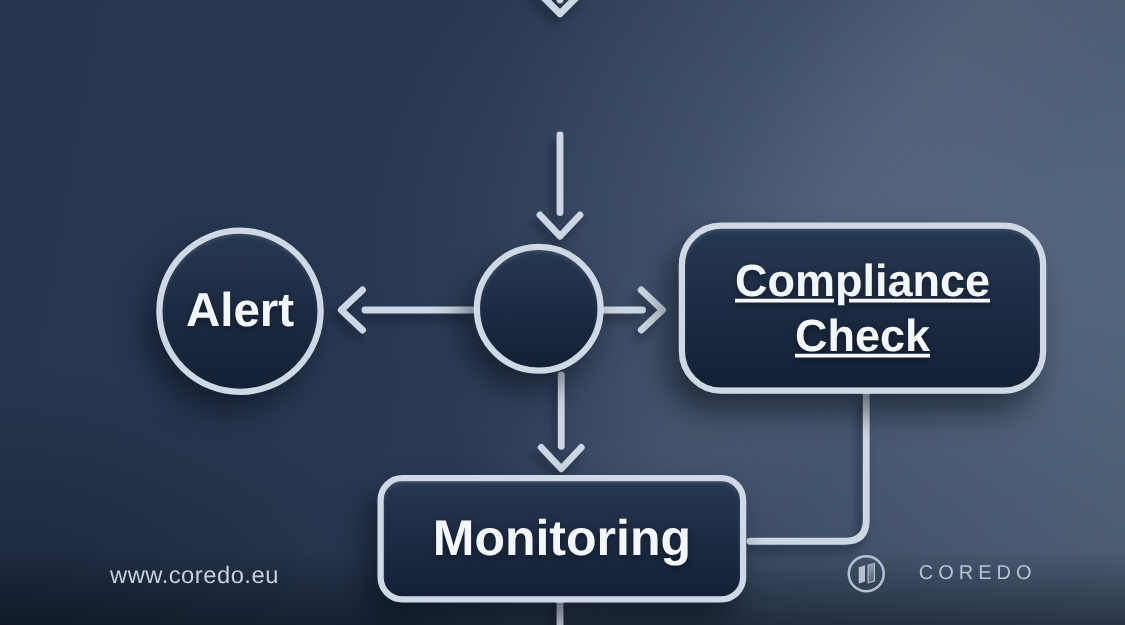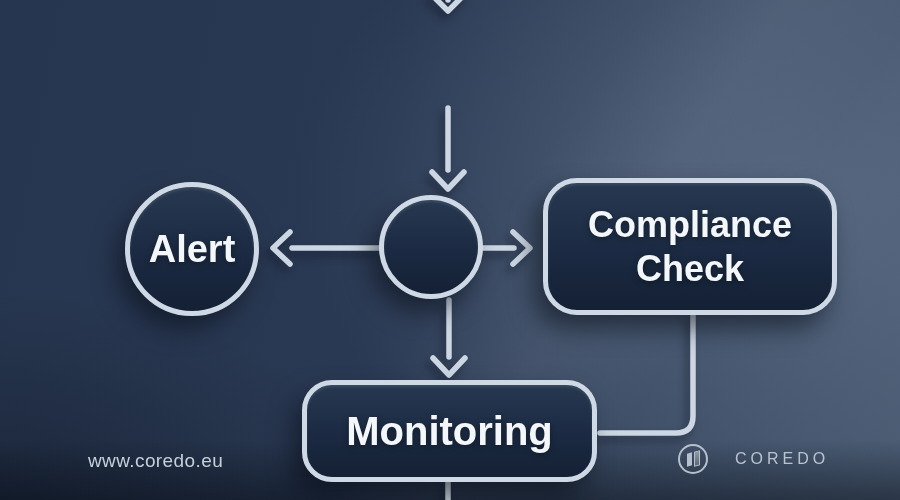--- a/index.html
+++ b/index.html
@@ -19,22 +19,22 @@
   .node{
     position:absolute;box-sizing:border-box;
     border:5px solid #cfd9e5;
     background:linear-gradient(180deg,#263850 0%,#1b2a42 55%,#142034 100%);
     color:#f4f7fa;display:flex;align-items:center;justify-content:center;
     text-align:center;font-weight:600;
     box-shadow:-9px 14px 24px rgba(7,13,24,0.55), inset 0 2px 3px rgba(255,255,255,0.10);
     text-shadow:0 2px 6px rgba(0,0,0,0.35);
   }
   .node-transaction{left:297px;top:15px;width:303px;height:93px;border-radius:30px;font-size:40px;}
-  .node-compliance{left:543px;top:178px;width:294px;height:137px;border-radius:34px;font-size:36px;line-height:1.22;padding:0 28px;}
-  .node-monitoring{left:302px;top:380px;width:295px;height:102px;border-radius:30px;font-size:40px;align-items:center;}
+  .node-compliance{left:543px;top:178px;width:294px;height:137px;border-radius:34px;font-size:36px;line-height:1.22;padding:0 28px;text-decoration:underline;}
+  .node-monitoring{left:302px;top:380px;width:295px;height:102px;border-radius:20px;font-size:40px;align-items:center;}
   .node-alert{left:125px;top:182px;width:134px;height:134px;border-radius:50%;font-size:38px;}
   .node-hub{left:379px;top:195px;width:104px;height:104px;border-radius:50%;}
   .site-url{position:absolute;left:88px;top:450px;font-size:19px;color:#c6d0db;letter-spacing:0.4px;}
   .brand{position:absolute;left:678px;top:444px;display:flex;align-items:center;gap:27px;}
   .brand-icon{position:relative;width:30px;height:30px;border:2px solid #b6c1cd;border-radius:50%;box-sizing:border-box;}
   .brand-icon .b1{position:absolute;left:7px;top:7px;width:5px;height:13px;background:#b6c1cd;transform:skewY(-16deg);}
   .brand-icon .b2{position:absolute;left:14px;top:5px;width:6px;height:15px;box-sizing:border-box;border:1.5px solid #b6c1cd;background:linear-gradient(180deg,#8d99a6,#5d6875);transform:skewY(-16deg);}
   .brand-text{font-size:16px;letter-spacing:4px;color:#b9c3cf;font-weight:400;}
 </style>
 </head>

